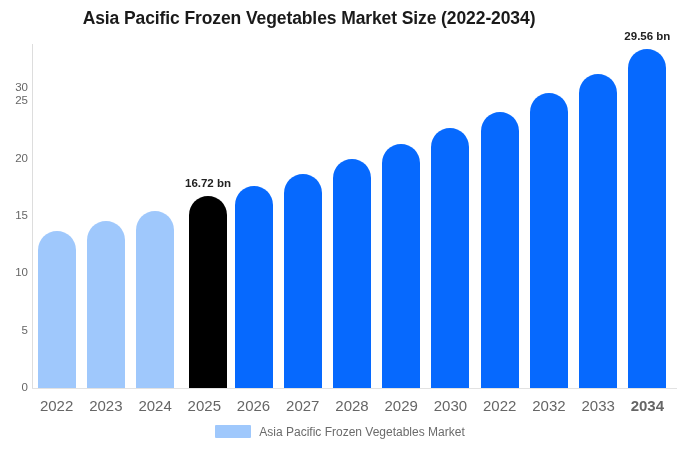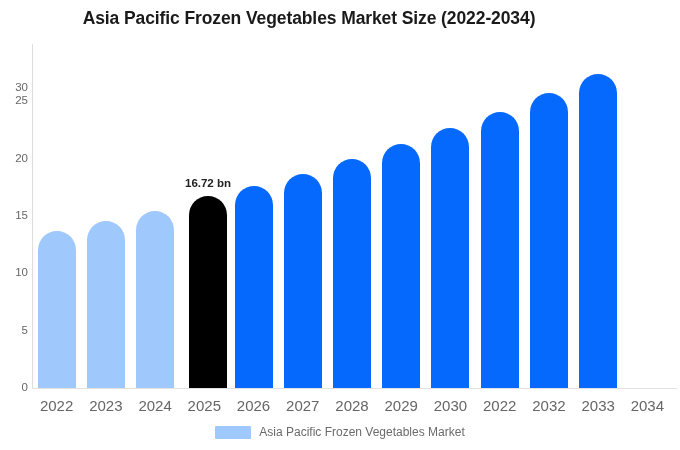--- a/index.html
+++ b/index.html
@@ -117,21 +117,20 @@
     position: absolute;
     left: 0;
     top: 425px;
     width: 680px;
     display: flex;
     justify-content: center;
     align-items: center;
   }
   .legend-item {
     display: flex;
-    align-items: center;
     gap: 8px;
   }
   .legend-swatch {
     width: 36px;
     height: 13px;
     border-radius: 1px;
   }
   .legend-label {
     font-size: 12px;
     color: #6b6b6b;
@@ -188,20 +187,24 @@
         <div class="bar" style="height: 259.72px; background: rgb(6, 105, 254);"></div>
       </div>
       <div class="bar-group" style="left: 448.692px; height: 344px;">
         <div class="bar" style="height: 276.347px; background: rgb(6, 105, 254);"></div>
       </div>
       <div class="bar-group" style="left: 497.923px; height: 344px;">
         <div class="bar" style="height: 295.267px; background: rgb(6, 105, 254);"></div>
       </div>
       <div class="bar-group" style="left: 547.154px; height: 344px;">
         <div class="bar" style="height: 314.187px; background: rgb(6, 105, 254);"></div>
+      </div>
+      <div class="bar-group" style="left: 596.385px; height: 344px;">
+        <div class="bar" style="height: 338.955px; background: rgb(6, 105, 254);"></div>
+        <div class="bar-value-label" style="bottom: 345.955px;">29.56 bn</div>
       </div>
     </div>
 
   <div id="legend">
       <div class="legend-item">
         <span class="legend-swatch" style="background: rgb(159, 200, 252);"></span>
         <span class="legend-label">Asia Pacific Frozen Vegetables Market</span>
       </div>
     </div>
 
@@ -210,14 +213,14 @@
     <div class="x-tick-label" style="left: 125.077px;">2024</div>
     <div class="x-tick-label" style="left: 174.308px;">2025</div>
     <div class="x-tick-label" style="left: 223.538px; text-align: center;">2026</div>
     <div class="x-tick-label" style="left: 272.769px;">2027</div>
     <div class="x-tick-label" style="left: 322px;">2028</div>
     <div class="x-tick-label" style="left: 371.231px;">2029</div>
     <div class="x-tick-label" style="left: 420.462px;">2030</div>
     <div class="x-tick-label" style="left: 469.692px;">2022</div>
     <div class="x-tick-label" style="left: 518.923px;">2032</div>
     <div class="x-tick-label" style="left: 568.154px;">2033</div>
-    <div class="x-tick-label" style="left: 617.385px;">2034</div>
+    <div class="x-tick-label" style="left: 617.385px; font-weight: bold;">2034</div>
   </div>
 
 </body></html>

